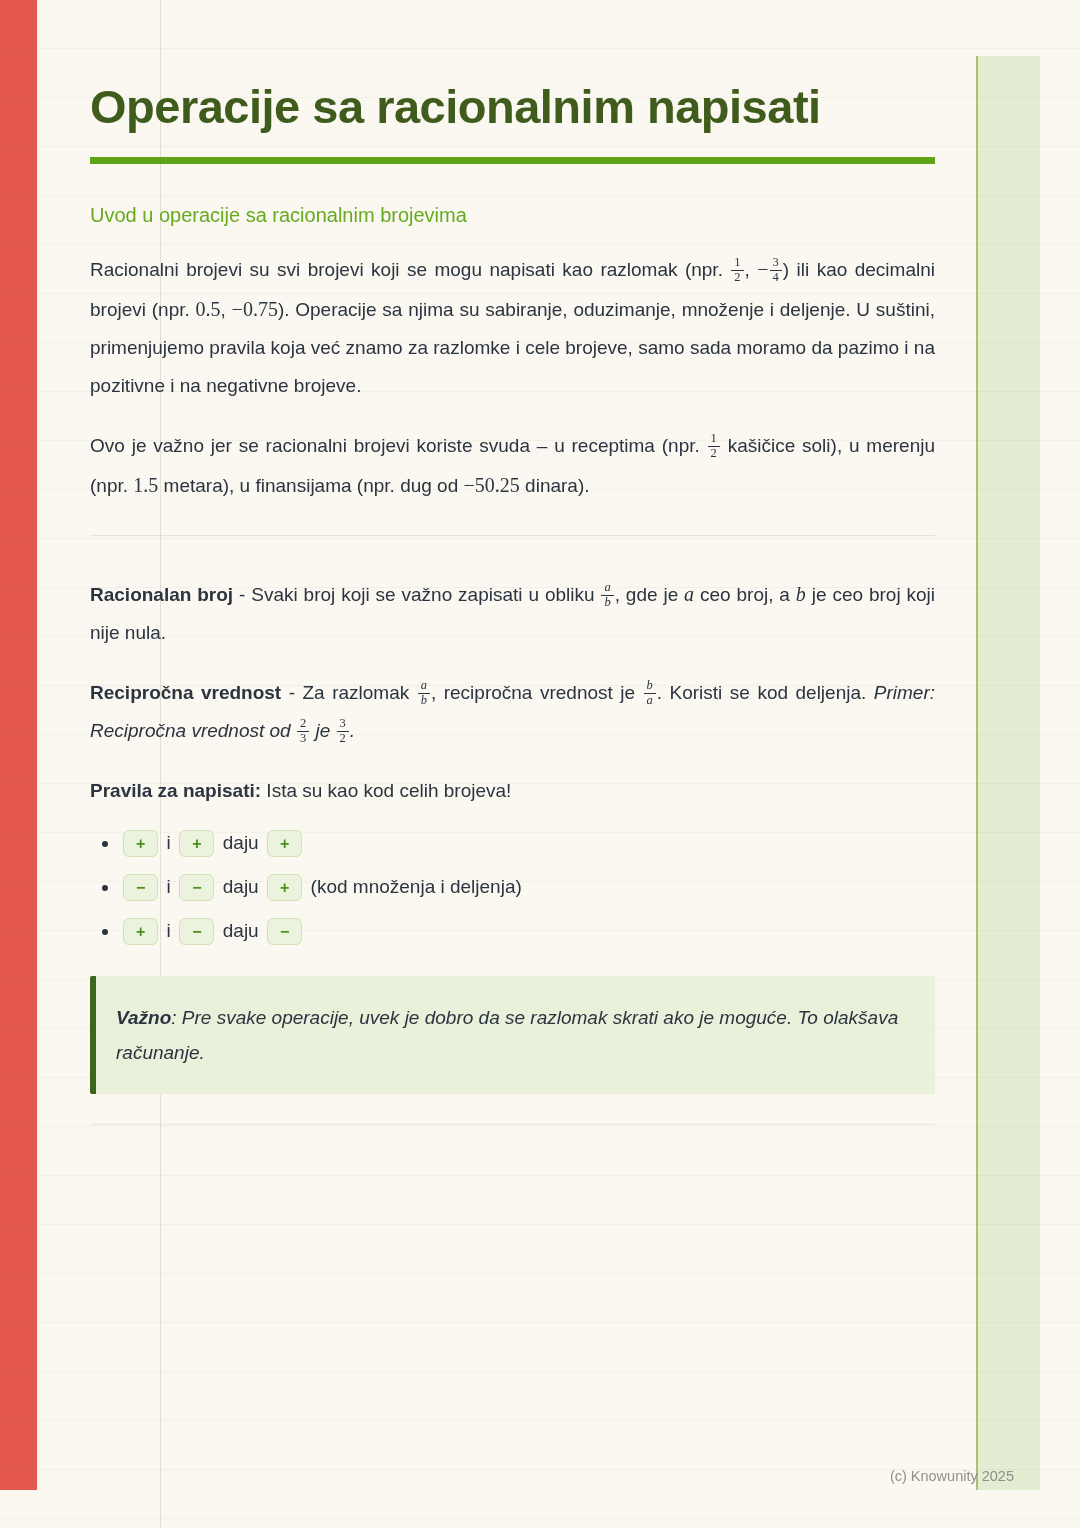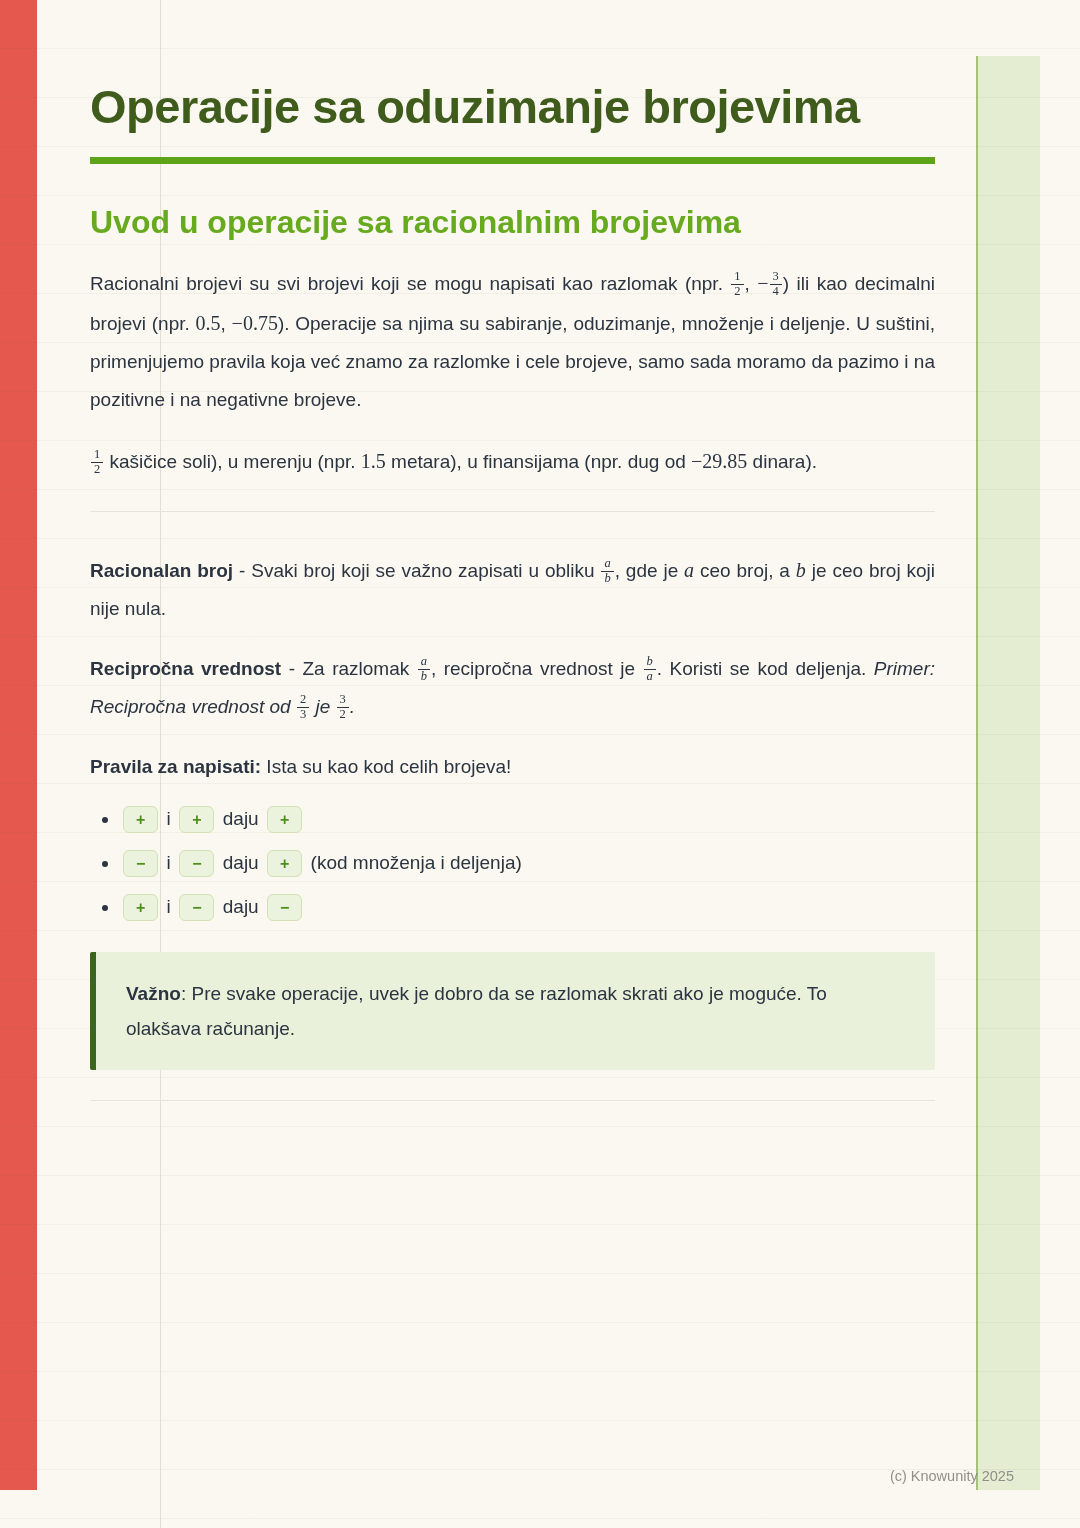--- a/index.html
+++ b/index.html
@@ -22,21 +22,21 @@
     background:#e2ded2; z-index:0; }
   .green-band { position:absolute; left:976px; top:56px; width:64px; height:1434px;
     background: var(--band, #e4ecd2); border-left:2px solid #a6c276; z-index:0; }
 
   .content { position:absolute; left:90px; top:80px; width:845px; z-index:2; }
 
   h1 { font-size:47px; line-height:1.16; font-weight:800; letter-spacing:-0.5px;
     color: var(--title, #3f5c1d); margin:0 0 22px 0; }
   .title-rule { height:7px; background: var(--accent, #5fa318); margin:0 0 40px 0; border:none; }
 
-  h2 { font-size:32px; font-weight:700; color: var(--heading, #67aa1f); margin:0 0 22px 0; }
+  h2 { font-size:20px; font-weight:400; color: var(--heading, #67aa1f); margin:0 0 22px 0; }
 
   p { font-size:19px; line-height:2.0; margin:0 0 22px 0; text-align:justify; }
   p:last-child { margin-bottom:0; }
 
   .bold { font-weight:700; }
   .ital { font-style:italic; }
   .mnum { font-family:"Liberation Serif", serif; font-size:20px; }
   .mvar { font-family:"Liberation Serif", serif; font-style:italic; font-size:20px; }
 
   .frac { display:inline-block; vertical-align:middle; text-align:center;
@@ -51,44 +51,44 @@
   ul.bullets { margin:18px 0 0 0; padding:0 0 0 30px; }
   ul.bullets li { font-size:19px; line-height:30px; margin-bottom:14px; }
 
   .badge { display:inline-block; background: var(--badge-bg, #ebf2dd);
     border:1px solid #d2e2b4; border-radius:6px;
     color: var(--badge-text, #4e8f1a); font-weight:700; font-size:16px;
     line-height:23px; padding:1px 12px; margin:0 3px; vertical-align:middle; }
 
   .callout { margin-top:30px; background: var(--callout-bg, #e9f1da);
     border-left:6px solid var(--callout-border, #3a671b);
-    padding:24px 30px; border-radius:2px; }
+    padding:24px 20px; border-radius:2px;font-style:italic; }
   .callout-text { font-size:19px; line-height:1.85; text-align:left; }
 
   .footer { position:absolute; right:66px; bottom:44px; z-index:3;
     font-size:14.5px; color:#90908a;margin-top:20px; }
 </style>
 </head>
 <body>
 
 <div class="red-strip"></div>
 <div class="margin-line"></div>
 <div class="green-band"></div>
 <div class="ruling"></div>
 
 <main class="content">
 
-  <h1>Operacije sa oduzimanje brojevima</h1>
+  <h1>Operacije sa racionalnim napisati</h1>
   <div class="title-rule"></div>
 
   <section class="section">
     <h2>Uvod u operacije sa racionalnim brojevima</h2>
     <div class="paragraphs">
         <p><span>Racionalni brojevi su svi brojevi koji se mogu napisati kao razlomak (npr. </span><span class="frac"><span class="fn">1</span><span class="fd">2</span></span><span>, </span><span class="mnum">−</span><span class="frac"><span class="fn">3</span><span class="fd">4</span></span><span>) ili kao decimalni brojevi (npr. </span><span class="mnum">0.5</span><span>, </span><span class="mnum">−0.75</span><span>). Operacije sa njima su sabiranje, oduzimanje, množenje i deljenje. U suštini, primenjujemo pravila koja već znamo za razlomke i cele brojeve, samo sada moramo da pazimo i na pozitivne i na negativne brojeve.</span></p>
-        <p><span class="frac"><span class="fn">1</span><span class="fd">2</span></span><span> kašičice soli), u merenju (npr. </span><span class="mnum">1.5</span><span> metara), u finansijama (npr. dug od </span><span class="mnum">−29.85</span><span> dinara).</span></p>
+        <p><span>Ovo je važno jer se racionalni brojevi koriste svuda – u receptima (npr. </span><span class="frac"><span class="fn">1</span><span class="fd">2</span></span><span> kašičice soli), u merenju (npr. </span><span class="mnum">1.5</span><span> metara), u finansijama (npr. dug od </span><span class="mnum">−50.25</span><span> dinara).</span></p>
       </div>
   </section>
 
   <hr class="divider">
 
   <section class="section">
     <div class="paragraphs">
         <p><span class="bold">Racionalan broj</span><span> - Svaki broj koji se važno zapisati u obliku </span><span class="frac vars"><span class="fn">a</span><span class="fd">b</span></span><span>, gde je </span><span class="mvar">a</span><span> ceo broj, a </span><span class="mvar">b</span><span> je ceo broj koji nije nula.</span></p>
         <p><span class="bold">Recipročna vrednost</span><span> - Za razlomak </span><span class="frac vars"><span class="fn">a</span><span class="fd">b</span></span><span>, recipročna vrednost je </span><span class="frac vars"><span class="fn">b</span><span class="fd">a</span></span><span>. Koristi se kod deljenja. </span><span class="ital">Primer: Recipročna vrednost od </span><span class="frac"><span class="fn">2</span><span class="fd">3</span></span><span class="ital"> je </span><span class="frac"><span class="fn">3</span><span class="fd">2</span></span><span class="ital">.</span></p>
         <p><span class="bold">Pravila za napisati:</span><span> Ista su kao kod celih brojeva!</span></p>

